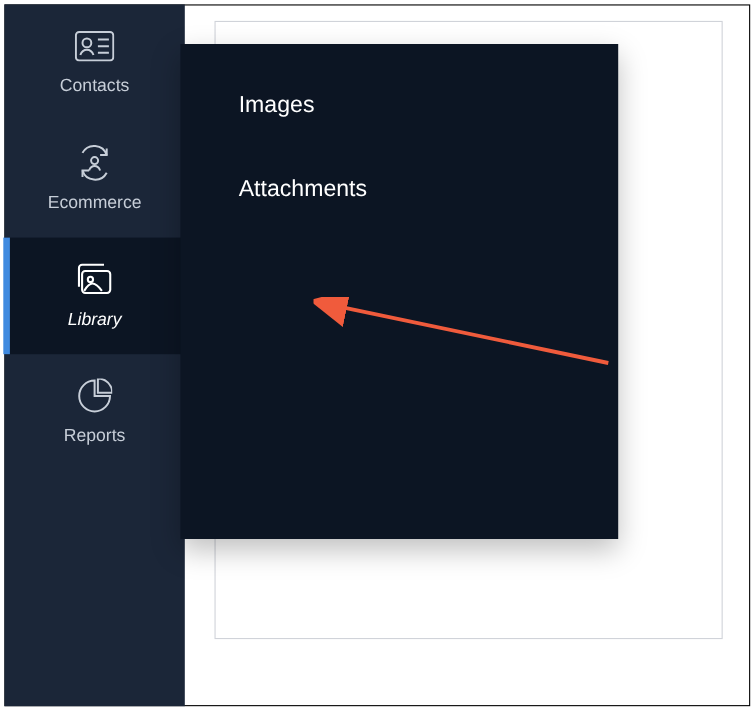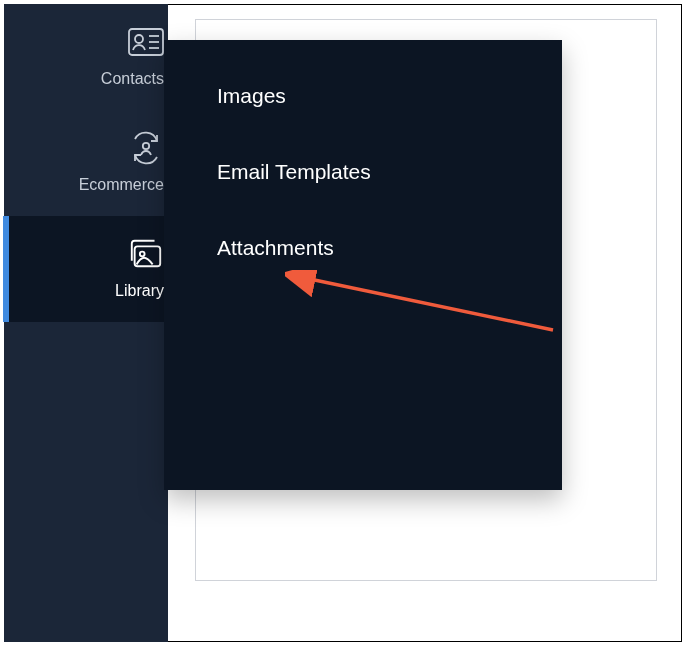--- a/index.html
+++ b/index.html
@@ -32,38 +32,39 @@
       left: 4px;
       bottom: 4px;
       width: 164px;
       background: #1b2638;
       display: flex;
       flex-direction: column;
     }
     .side-item {
       display: flex;
       flex-direction: column;
-      align-items: flex-end;
+      align-items: center;
       padding: 20px 4px 22px;
       color: #c7ced8;
       font-size: 16px;
       cursor: pointer;
     }
     .side-item .icon {
       width: 36px;
       height: 36px;
       display: flex;
       align-items: center;
       justify-content: center;
       margin-bottom: 10px;
     }
     .side-item.active-wrap {
       position: relative;
       background: #0c1523;
       color: #ffffff;
+      font-style: italic;
     }
     .side-item.active-wrap::before {
       content: "";
       position: absolute;
       left: -1px;
       top: 0;
       bottom: 0;
       width: 6px;
       background: #3f8ae0;
     }
@@ -137,29 +138,35 @@
       <svg width="38" height="34" viewBox="0 0 38 34" fill="none" stroke="#ffffff" stroke-width="2">
         <rect x="7" y="9" width="27" height="21" rx="3"></rect>
         <path d="M4 24 V6 a3 3 0 0 1 3-3 h21"></path>
         <circle cx="15" cy="17" r="2.5"></circle>
         <path d="M9 28 c3-5 5-7 8-7 s6 3 9 7"></path>
       </svg>
     </span>
     <span>Library</span>
   </div>
 
+  <div class="side-item">
+    <span class="icon">
+      <svg width="32" height="32" viewBox="0 0 32 32" fill="none" stroke="#c7ced8" stroke-width="1.8">
+        <path d="M16 2 v14 h14 A14 14 0 1 1 16 2 Z"></path>
+        <path d="M19 0 A13 13 0 0 1 32 13 H19 Z" transform="translate(0,0)"></path>
+      </svg>
+    </span>
+    <span>Reports</span>
+  </div>
 
 </nav>
 
 <div class="flyout">
   <div class="fly-item">
     <span>Images</span>
-  </div>
-  <div class="fly-item">
-    <span>Email Templates</span>
   </div>
   <div class="fly-item">
     <span>Attachments</span>
   </div>
 </div>
 
 <svg class="arrow" style="left:285px; top:270px;" width="280" height="70" viewBox="0 0 280 70">
   <defs>
     <marker id="ah" markerWidth="12" markerHeight="12" refX="3" refY="5" orient="auto">
       <path d="M0,0 L10,5 L0,10 Z" fill="#f05b3c"></path>

